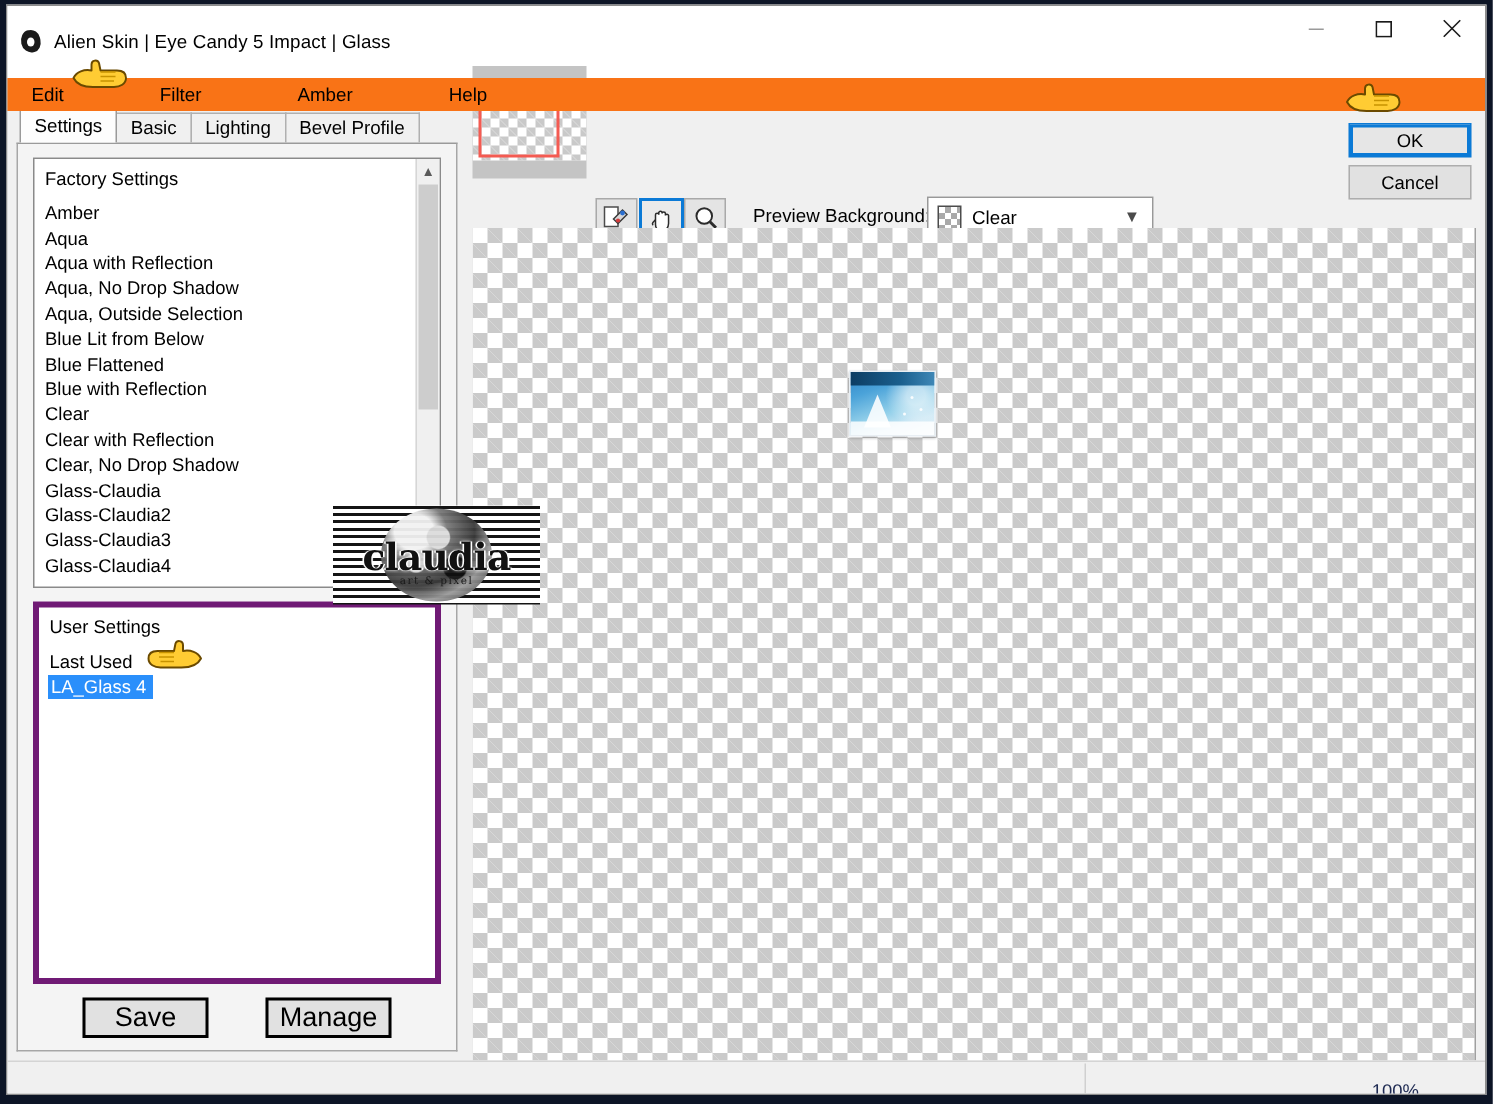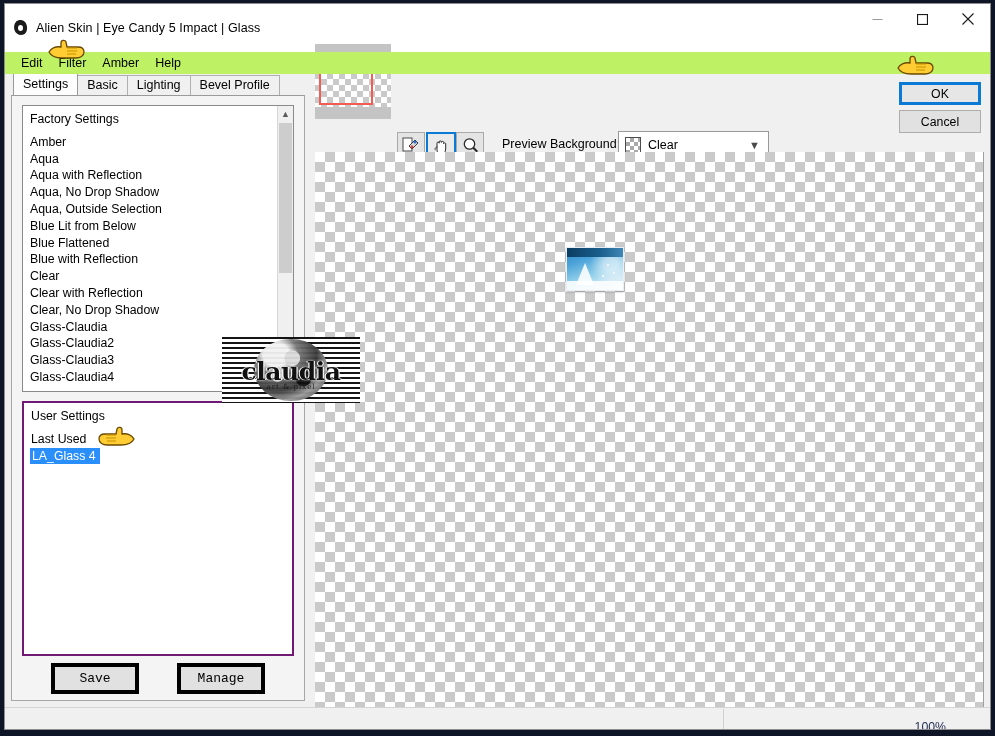--- a/index.html
+++ b/index.html
@@ -72,27 +72,28 @@
   .win-btn {
     width: 45px; height: 30px;
     display: flex; align-items: center; justify-content: center;
     background: transparent;
   }
   .win-btn svg { display:block; }
 
   
   #menu-bar {
     height: 22px;
-    background: #bef264;
+    background: #f97316;
     display: flex;
     align-items: center;
     padding-left: 9px;
     flex: 0 0 auto;
     position: relative;
     z-index: 4;
+    gap: 48px;
   }
   .menu-item {
     padding: 2px 9px 3px 7px;
     font-size: 12.5px;
     color: #000;
     white-space: nowrap;
   }
 
   
   #content {
@@ -199,41 +200,41 @@
     left: 1px; right: 1px;
     top: 17px;
     height: 150px;
     background: #cdcdcd;
   }
 
   #user-list {
     margin: 9px 10px 0 10px;
     flex: 1 1 auto;
     background: #ffffff;
-    border: 2px solid #701a75;
+    border: 4px solid #701a75;
     padding: 5px 0 0 6px;
     min-height: 0;
     overflow: hidden;
   }
   #preset-buttons {
     flex: 0 0 auto;
     height: 44px;
     display: flex;
     align-items: center;
     justify-content: center;
     gap: 38px;
   }
   .panel-btn {
     width: 80px; height: 23px;
     background: #e1e1e1;
-    border: 4px solid #000000;
-    font-size: 13px;
+    border: 2px solid #000000;
+    font-size: 18px;
     color: #000;
     display: flex; align-items: center; justify-content: center;
-    font-family: Liberation Mono, monospace;
+    font-family: Liberation Sans, sans-serif;
   }
 
   
   #right-panel {
     flex: 1 1 auto;
     background: #f0f0f0;
     position: relative;
     display: flex;
     flex-direction: column;
     min-width: 0;

